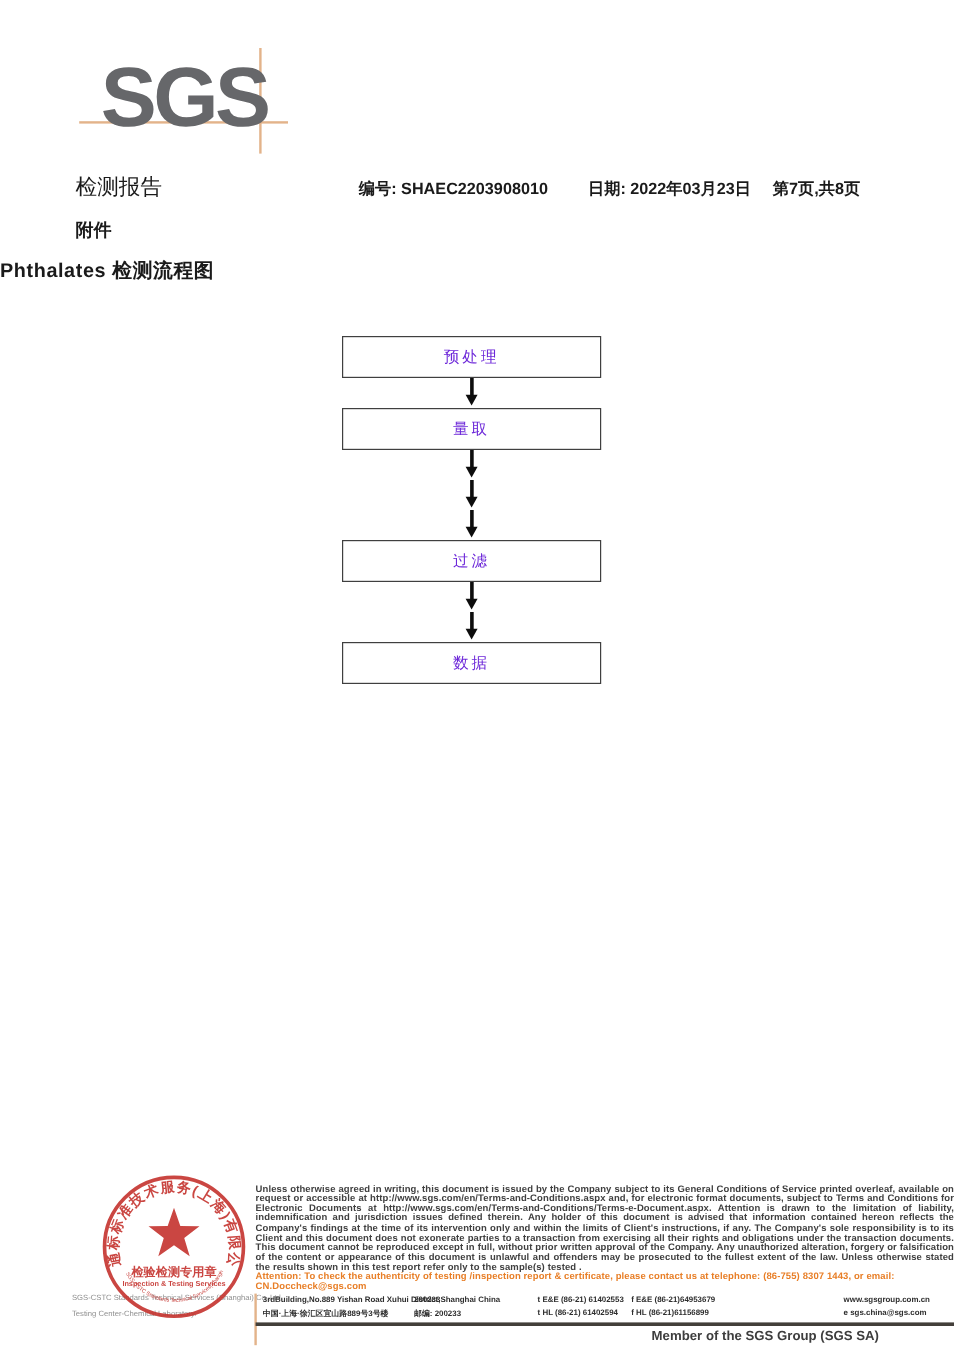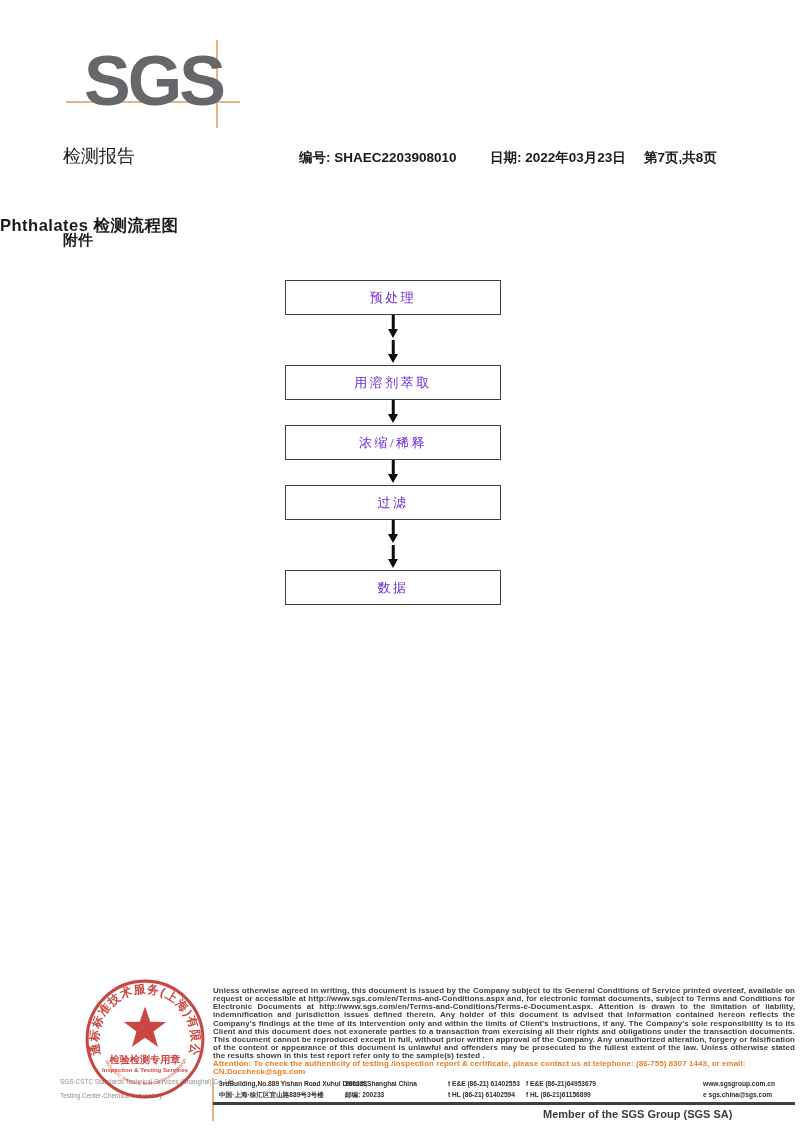--- a/index.html
+++ b/index.html
@@ -21,21 +21,21 @@
     left:84px;top:18px;font-size:70px;font-weight:bold;color:var(--logo-gray);
     letter-spacing:-3px;line-height:1;font-family:"Liberation Sans",sans-serif;margin-top:28px;
   }
 
   
   .report-title{left:63px;top:144px;font-size:18px;font-weight:normal;}
   .hline{top:149px;font-size:13.5px;font-weight:600;white-space:nowrap;}
   .report-no{left:284px;margin-left:15px;}
   .report-date{left:490px;}
   .page-info{left:644px;}
-  .attachment{left:63px;top:183px;font-size:15px;font-weight:bold;margin-top:48px;}
+  .attachment{left:63px;top:183px;font-size:15px;font-weight:bold;}
 
   
   .flow-title{left:0;right:0;top:215px;text-align:left;font-size:16.5px;font-weight:bold;letter-spacing:.5px;}
   .flow{left:285px;top:280px;width:216px;}
   .fbox{
     height:35px;border:1.5px solid #3f3f3f;display:flex;align-items:center;justify-content:center;
     font-family:"Liberation Serif","DejaVu Serif",serif;font-size:13px;letter-spacing:2.5px;color:#6d28d9;
   }
   .farrow{height:25px;position:relative;}
   .farrow::before{
@@ -78,28 +78,25 @@
 <div class="abs hline report-date"><span>日期:</span> <span>2022年03月23日</span></div>
 <div class="abs hline page-info">第7页,共8页</div>
 <div class="abs attachment">附件</div>
 
 <div class="abs flow-title">Phthalates 检测流程图</div>
 <div class="abs flow">
   <div class="fbox">
       <span>预处理</span>
     </div>
   <div class="farrow"></div>
-  <div class="farrow"></div>
   <div class="fbox">
-      <span>用溶剂萃取</span>
+      <span>量取</span>
     </div>
   <div class="farrow"></div>
-  <div class="fbox">
-      <span>浓缩/稀释</span>
-    </div>
+  <div class="farrow"></div>
   <div class="farrow"></div>
   <div class="fbox">
       <span>过滤</span>
     </div>
   <div class="farrow"></div>
   <div class="farrow"></div>
   <div class="fbox">
       <span>数据</span>
     </div>
 </div>

